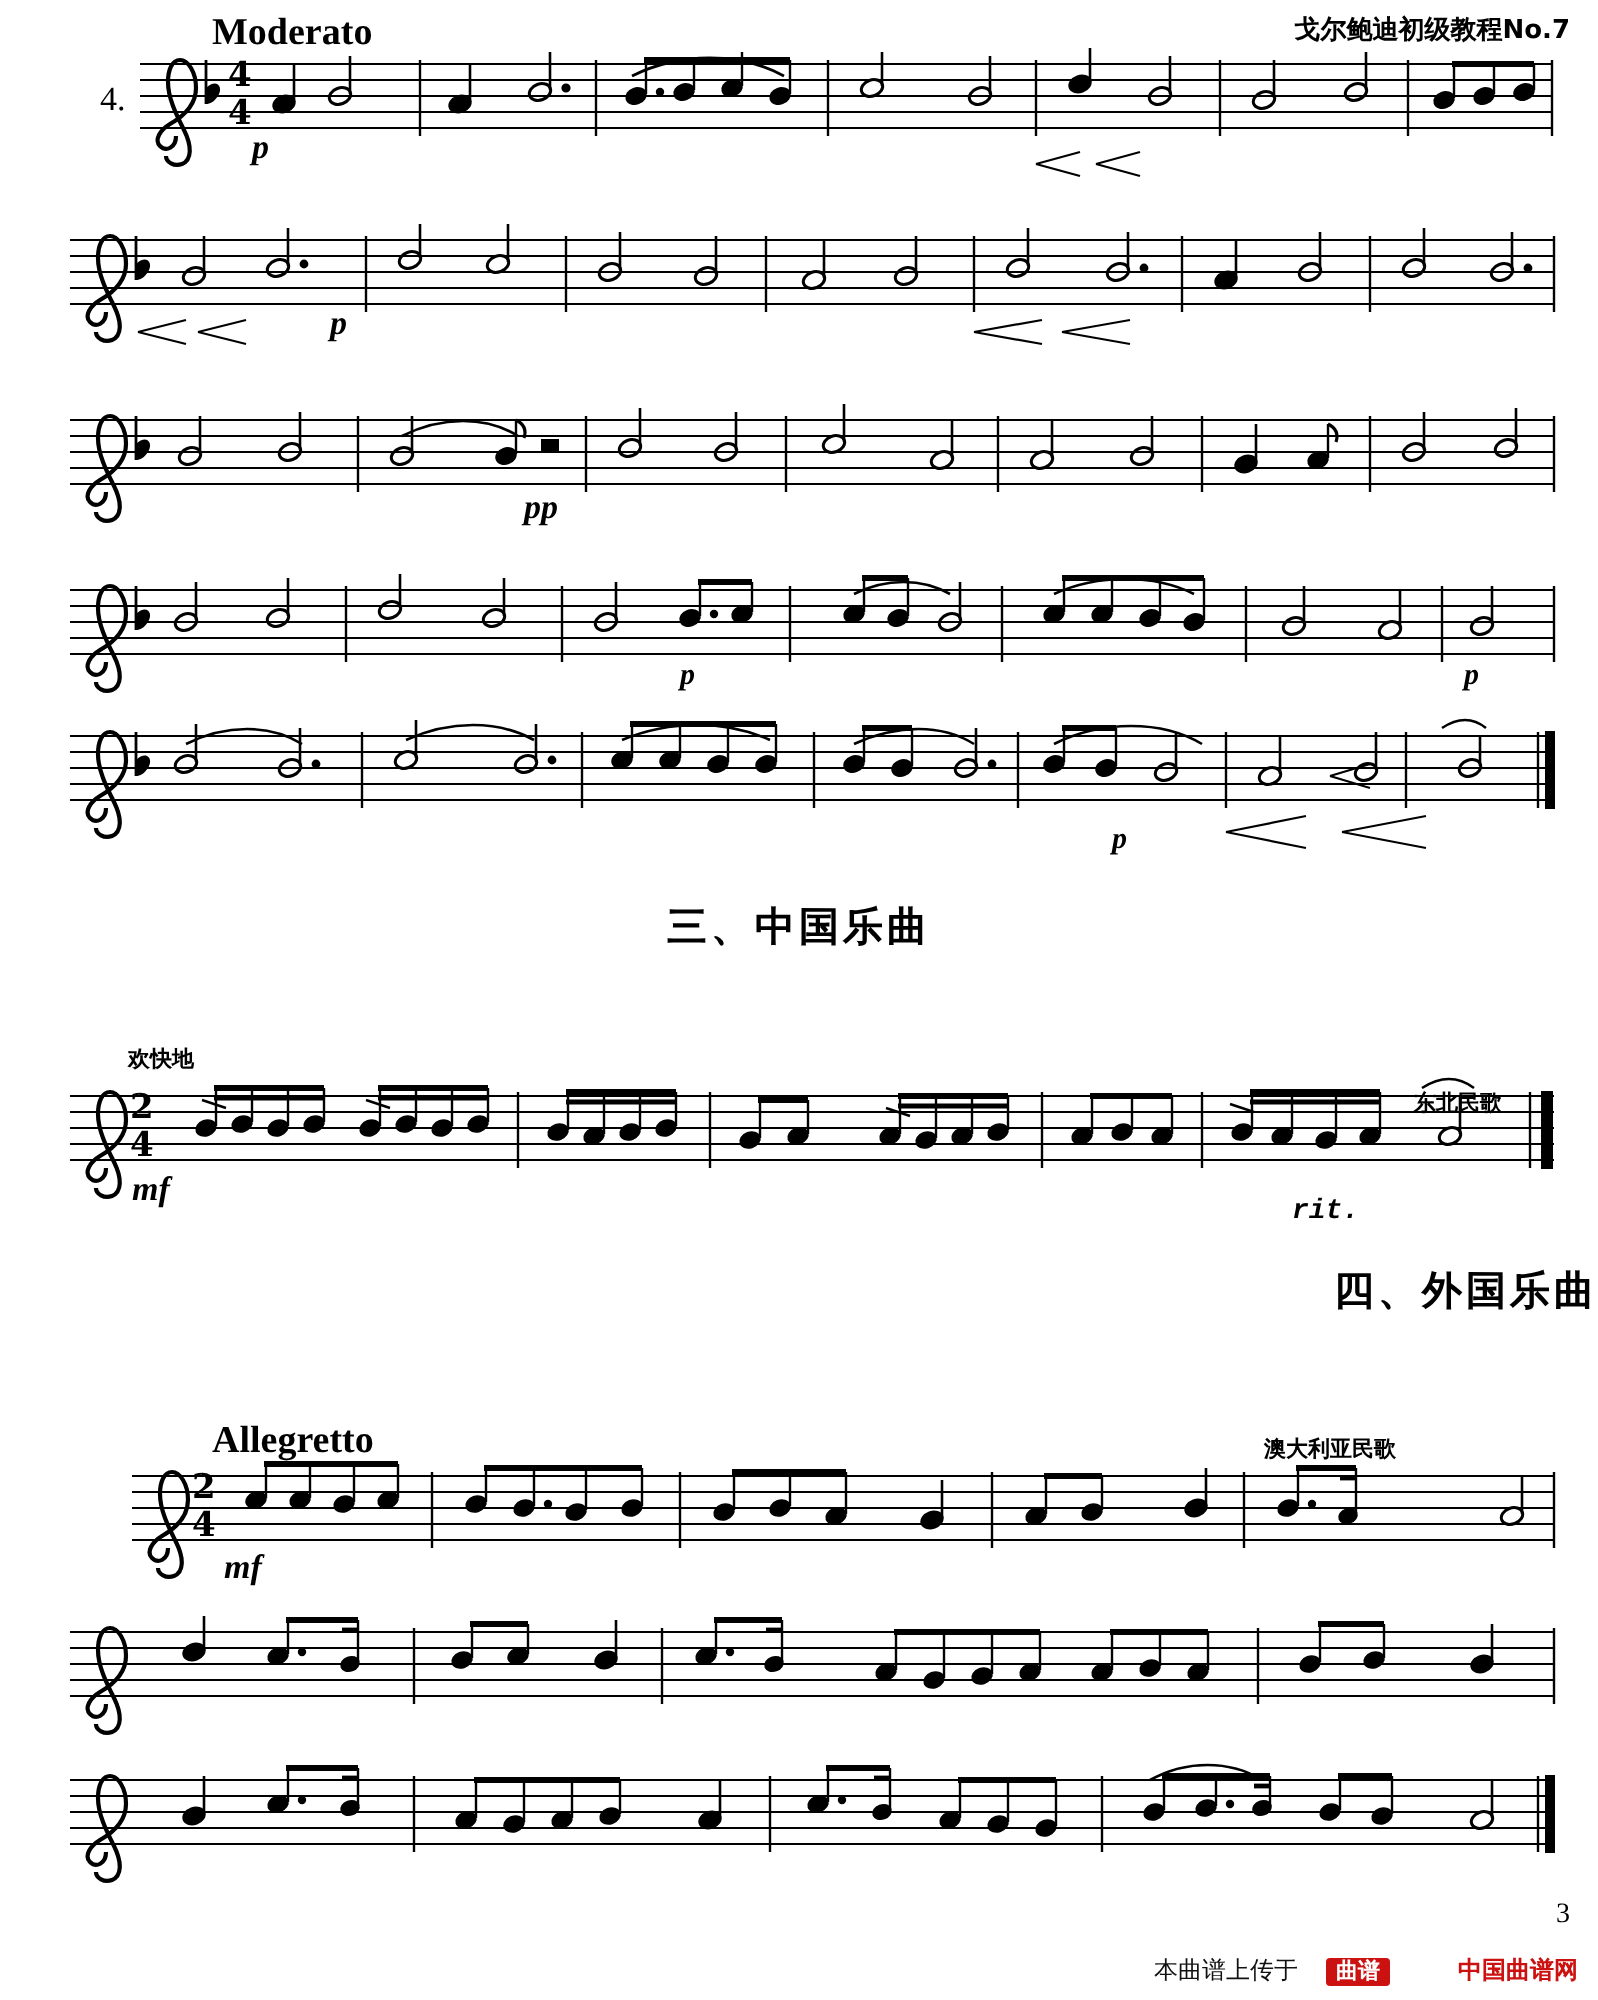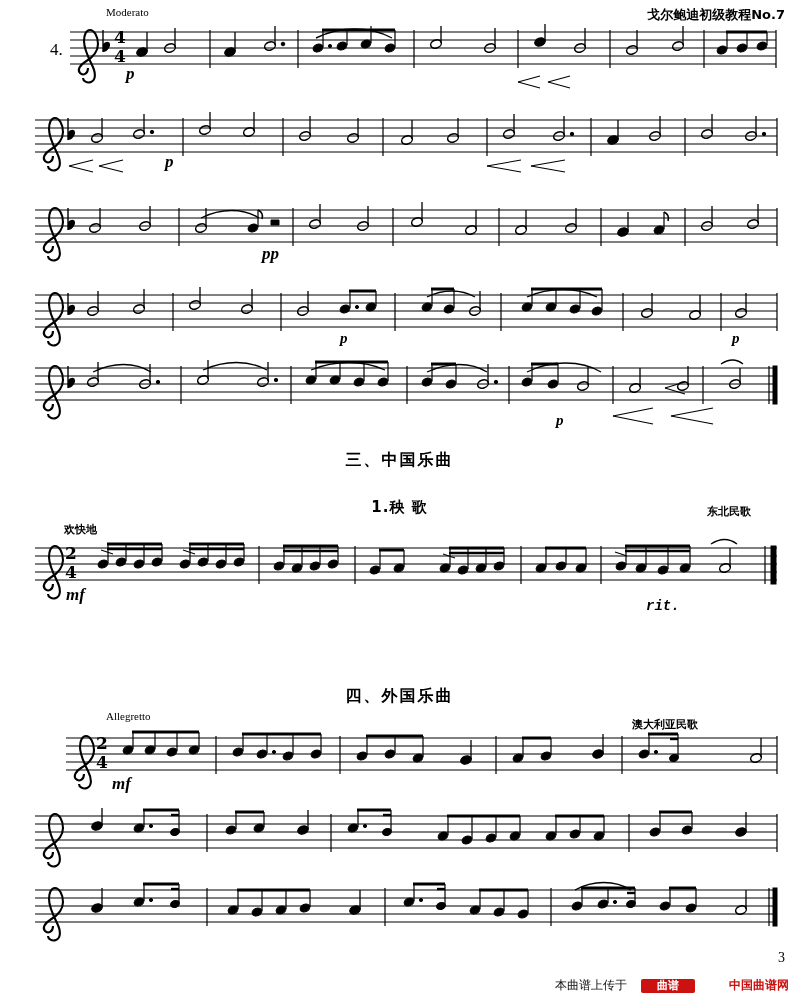--- a/index.html
+++ b/index.html
@@ -27,43 +27,43 @@
     top: 6px;
     font-family: "DejaVu Sans", sans-serif;
     font-size: 13px;
     font-weight: bold;
     letter-spacing: 0px;
     white-space: nowrap;
   }
   .tempo {
     position: absolute;
     font-family: "Liberation Serif", serif;
-    font-weight: normal;
-    font-size: 11px;
+    font-weight: bold;
+    font-size: 19px;
     font-style: normal;
   }
   .sysnum {
     position: absolute;
     font-family: "Liberation Serif", serif;
     font-size: 17px;
   }
   .dyn {
     position: absolute;
     font-family: "Liberation Serif", serif;
     font-style: italic;
     font-weight: bold;
     font-size: 17px;
   }
   .dyn.small { font-size: 15px; }
   .section-title {
     position: absolute;
     width: 100%;
     text-align: center;
     font-family: "DejaVu Sans", sans-serif;
-    font-size: 16px;
+    font-size: 20px;
     font-weight: bold;
     letter-spacing: 2px;
   }
   .song-title {
     position: absolute;
     width: 100%;
     text-align: center;
     font-family: "DejaVu Sans", sans-serif;
     font-size: 15px;
     font-weight: bold;
@@ -99,21 +99,21 @@
     font-family: "DejaVu Sans", sans-serif;
     font-size: 12px;
     color: #111;
   }
   .footer .logo {
     display: inline-block;
     background: #cc1111;
     color: #fff;
     font-size: 11px;
     font-weight: bold;
-    padding: 1px 16px;
+    padding: 1px 5px;
     border-radius: 2px;
     line-height: 12px;
   }
   .footer .site {
     color: #cc1111;
     font-weight: bold;
     margin-left: 20px;
   }
   svg { display: block; }
   .staffwrap { position: absolute; }
@@ -523,23 +523,22 @@
         <path d="M678,50 L636,58"></path>
           <path d="M678,66 L636,58"></path>
         <path d="M630,30 L650,24"></path>
           <path d="M630,30 L650,36"></path>
       </g>
     </svg>
   </div>
   <div class="dyn small" style="left:556px; top:412px;">p</div>
 
   <div class="section-title" style="top:450px;">三、中国乐曲</div>
-  <div class="song-title" style="top:498px;">1.秧        歌</div>
   <div class="annot" style="left:64px; top:522px;">欢快地</div>
-  <div class="annot" style="left:666px; top:504px;margin-left:41px;">东北民歌</div>
+  <div class="annot" style="left:666px; top:544px;margin-left:41px;">东北民歌</div>
 
   <div class="staffwrap" style="left:35px; top:538px;">
     <svg width="752" height="70" viewBox="0 0 752 70">
       <g stroke="#000" stroke-width="1">
         <line x1="0" y1="10" x2="742" y2="10"></line>
         <line x1="0" y1="18" x2="742" y2="18"></line>
         <line x1="0" y1="26" x2="742" y2="26"></line>
         <line x1="0" y1="34" x2="742" y2="34"></line>
         <line x1="0" y1="42" x2="742" y2="42"></line>
       </g>
@@ -643,21 +642,21 @@
         <path d="M66,12 L78,16"></path>
           <path d="M148,12 L160,16"></path>
         <path d="M408,16 L420,20"></path>
           <path d="M580,14 L592,18"></path>
       </g>
     </svg>
   </div>
   <div class="dyn" style="left:66px; top:585px;">mf</div>
   <div class="annot-it" style="left:646px; top:598px;">rit.</div>
 
-  <div class="section-title" style="top:686px;">四、外国乐曲</div>
+  <div class="section-title" style="top:632px;text-align:right;">四、外国乐曲</div>
   <div class="tempo" style="left:106px; top:710px;">Allegretto</div>
   <div class="annot" style="left:632px; top:717px;">澳大利亚民歌</div>
 
   <div class="staffwrap" style="left:66px; top:728px;">
     <svg width="722" height="66" viewBox="0 0 722 66">
       <g stroke="#000" stroke-width="1">
         <line x1="0" y1="10" x2="711" y2="10"></line>
         <line x1="0" y1="18" x2="711" y2="18"></line>
         <line x1="0" y1="26" x2="711" y2="26"></line>
         <line x1="0" y1="34" x2="711" y2="34"></line>

